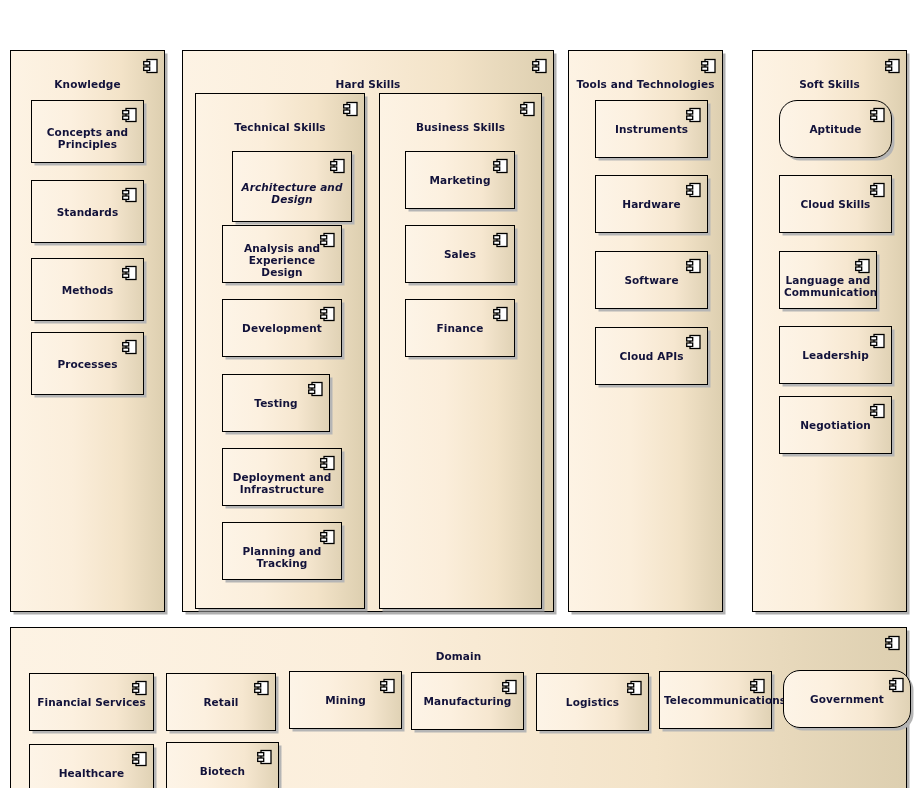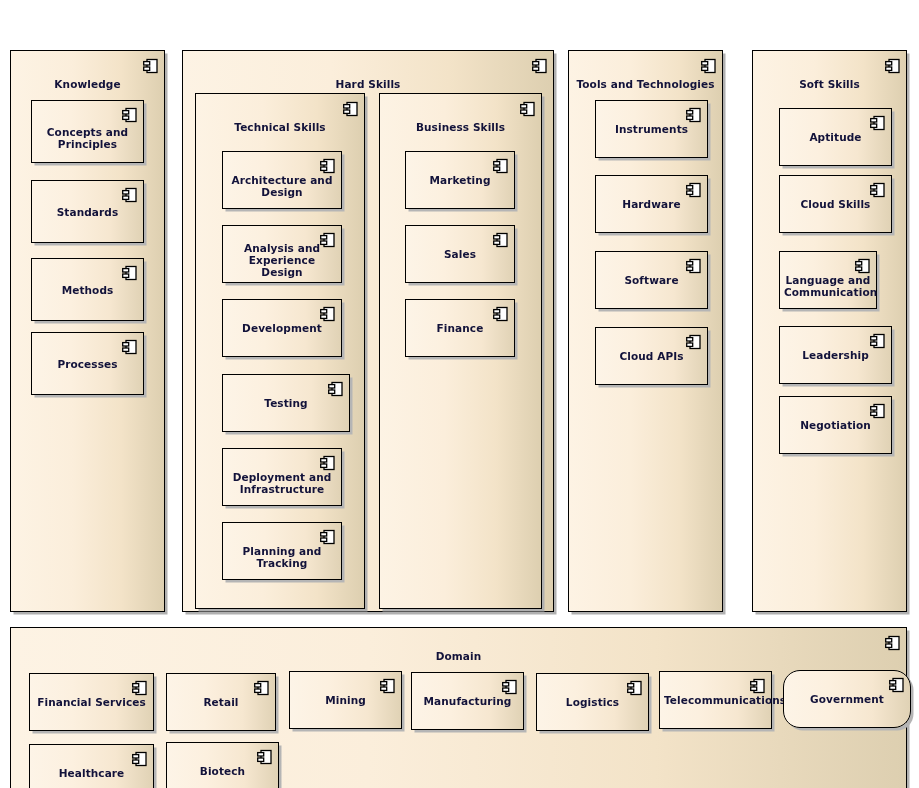--- a/index.html
+++ b/index.html
@@ -144,21 +144,21 @@
     <div class="pkg" style="left:12px; top:42px; width:170px; height:516px;">
       <span class="cicon">
         <svg width="15" height="16" viewBox="0 0 15 16">
           <rect x="4" y="1.5" width="10" height="13" fill="#ffffff" stroke="#000" stroke-width="1.3"></rect>
           <rect x="0.7" y="3.6" width="6" height="3.4" fill="#ffffff" stroke="#000" stroke-width="1.3"></rect>
           <rect x="0.7" y="9.0" width="6" height="3.4" fill="#ffffff" stroke="#000" stroke-width="1.3"></rect>
         </svg>
       </span>
       <div class="title">Technical Skills</div>
 
-      <div class="leaf twoline" style="left:26px; top:57px; width:120px; height:58px;">
+      <div class="leaf twoline" style="left:36px; top:57px; width:120px; height:71px;font-style:italic;">
         <span class="cicon">
           <svg width="15" height="16" viewBox="0 0 15 16">
             <rect x="4" y="1.5" width="10" height="13" fill="#ffffff" stroke="#000" stroke-width="1.3"></rect>
             <rect x="0.7" y="3.6" width="6" height="3.4" fill="#ffffff" stroke="#000" stroke-width="1.3"></rect>
             <rect x="0.7" y="9.0" width="6" height="3.4" fill="#ffffff" stroke="#000" stroke-width="1.3"></rect>
           </svg>
         </span>
         <div class="title">Architecture and
 Design</div>
       </div>
@@ -179,21 +179,21 @@
         <span class="cicon">
           <svg width="15" height="16" viewBox="0 0 15 16">
             <rect x="4" y="1.5" width="10" height="13" fill="#ffffff" stroke="#000" stroke-width="1.3"></rect>
             <rect x="0.7" y="3.6" width="6" height="3.4" fill="#ffffff" stroke="#000" stroke-width="1.3"></rect>
             <rect x="0.7" y="9.0" width="6" height="3.4" fill="#ffffff" stroke="#000" stroke-width="1.3"></rect>
           </svg>
         </span>
         <div class="title">Development</div>
       </div>
 
-      <div class="leaf" style="left:26px; top:280px; width:128px; height:58px;">
+      <div class="leaf" style="left:26px; top:280px; width:108px; height:58px;">
         <span class="cicon">
           <svg width="15" height="16" viewBox="0 0 15 16">
             <rect x="4" y="1.5" width="10" height="13" fill="#ffffff" stroke="#000" stroke-width="1.3"></rect>
             <rect x="0.7" y="3.6" width="6" height="3.4" fill="#ffffff" stroke="#000" stroke-width="1.3"></rect>
             <rect x="0.7" y="9.0" width="6" height="3.4" fill="#ffffff" stroke="#000" stroke-width="1.3"></rect>
           </svg>
         </span>
         <div class="title">Testing</div>
       </div>
 
@@ -325,21 +325,21 @@
   <div class="pkg" style="left:752px; top:10px; width:155px; height:562px;">
     <span class="cicon">
       <svg width="15" height="16" viewBox="0 0 15 16">
         <rect x="4" y="1.5" width="10" height="13" fill="#ffffff" stroke="#000" stroke-width="1.3"></rect>
         <rect x="0.7" y="3.6" width="6" height="3.4" fill="#ffffff" stroke="#000" stroke-width="1.3"></rect>
         <rect x="0.7" y="9.0" width="6" height="3.4" fill="#ffffff" stroke="#000" stroke-width="1.3"></rect>
       </svg>
     </span>
     <div class="title">Soft Skills</div>
 
-    <div class="leaf" style="left:26px; top:57px; width:113px; height:58px;">
+    <div class="leaf" style="left:26px; top:49px; width:113px; height:58px;border-radius:18px;">
       <span class="cicon">
         <svg width="15" height="16" viewBox="0 0 15 16">
           <rect x="4" y="1.5" width="10" height="13" fill="#ffffff" stroke="#000" stroke-width="1.3"></rect>
           <rect x="0.7" y="3.6" width="6" height="3.4" fill="#ffffff" stroke="#000" stroke-width="1.3"></rect>
           <rect x="0.7" y="9.0" width="6" height="3.4" fill="#ffffff" stroke="#000" stroke-width="1.3"></rect>
         </svg>
       </span>
       <div class="title">Aptitude</div>
     </div>
 

